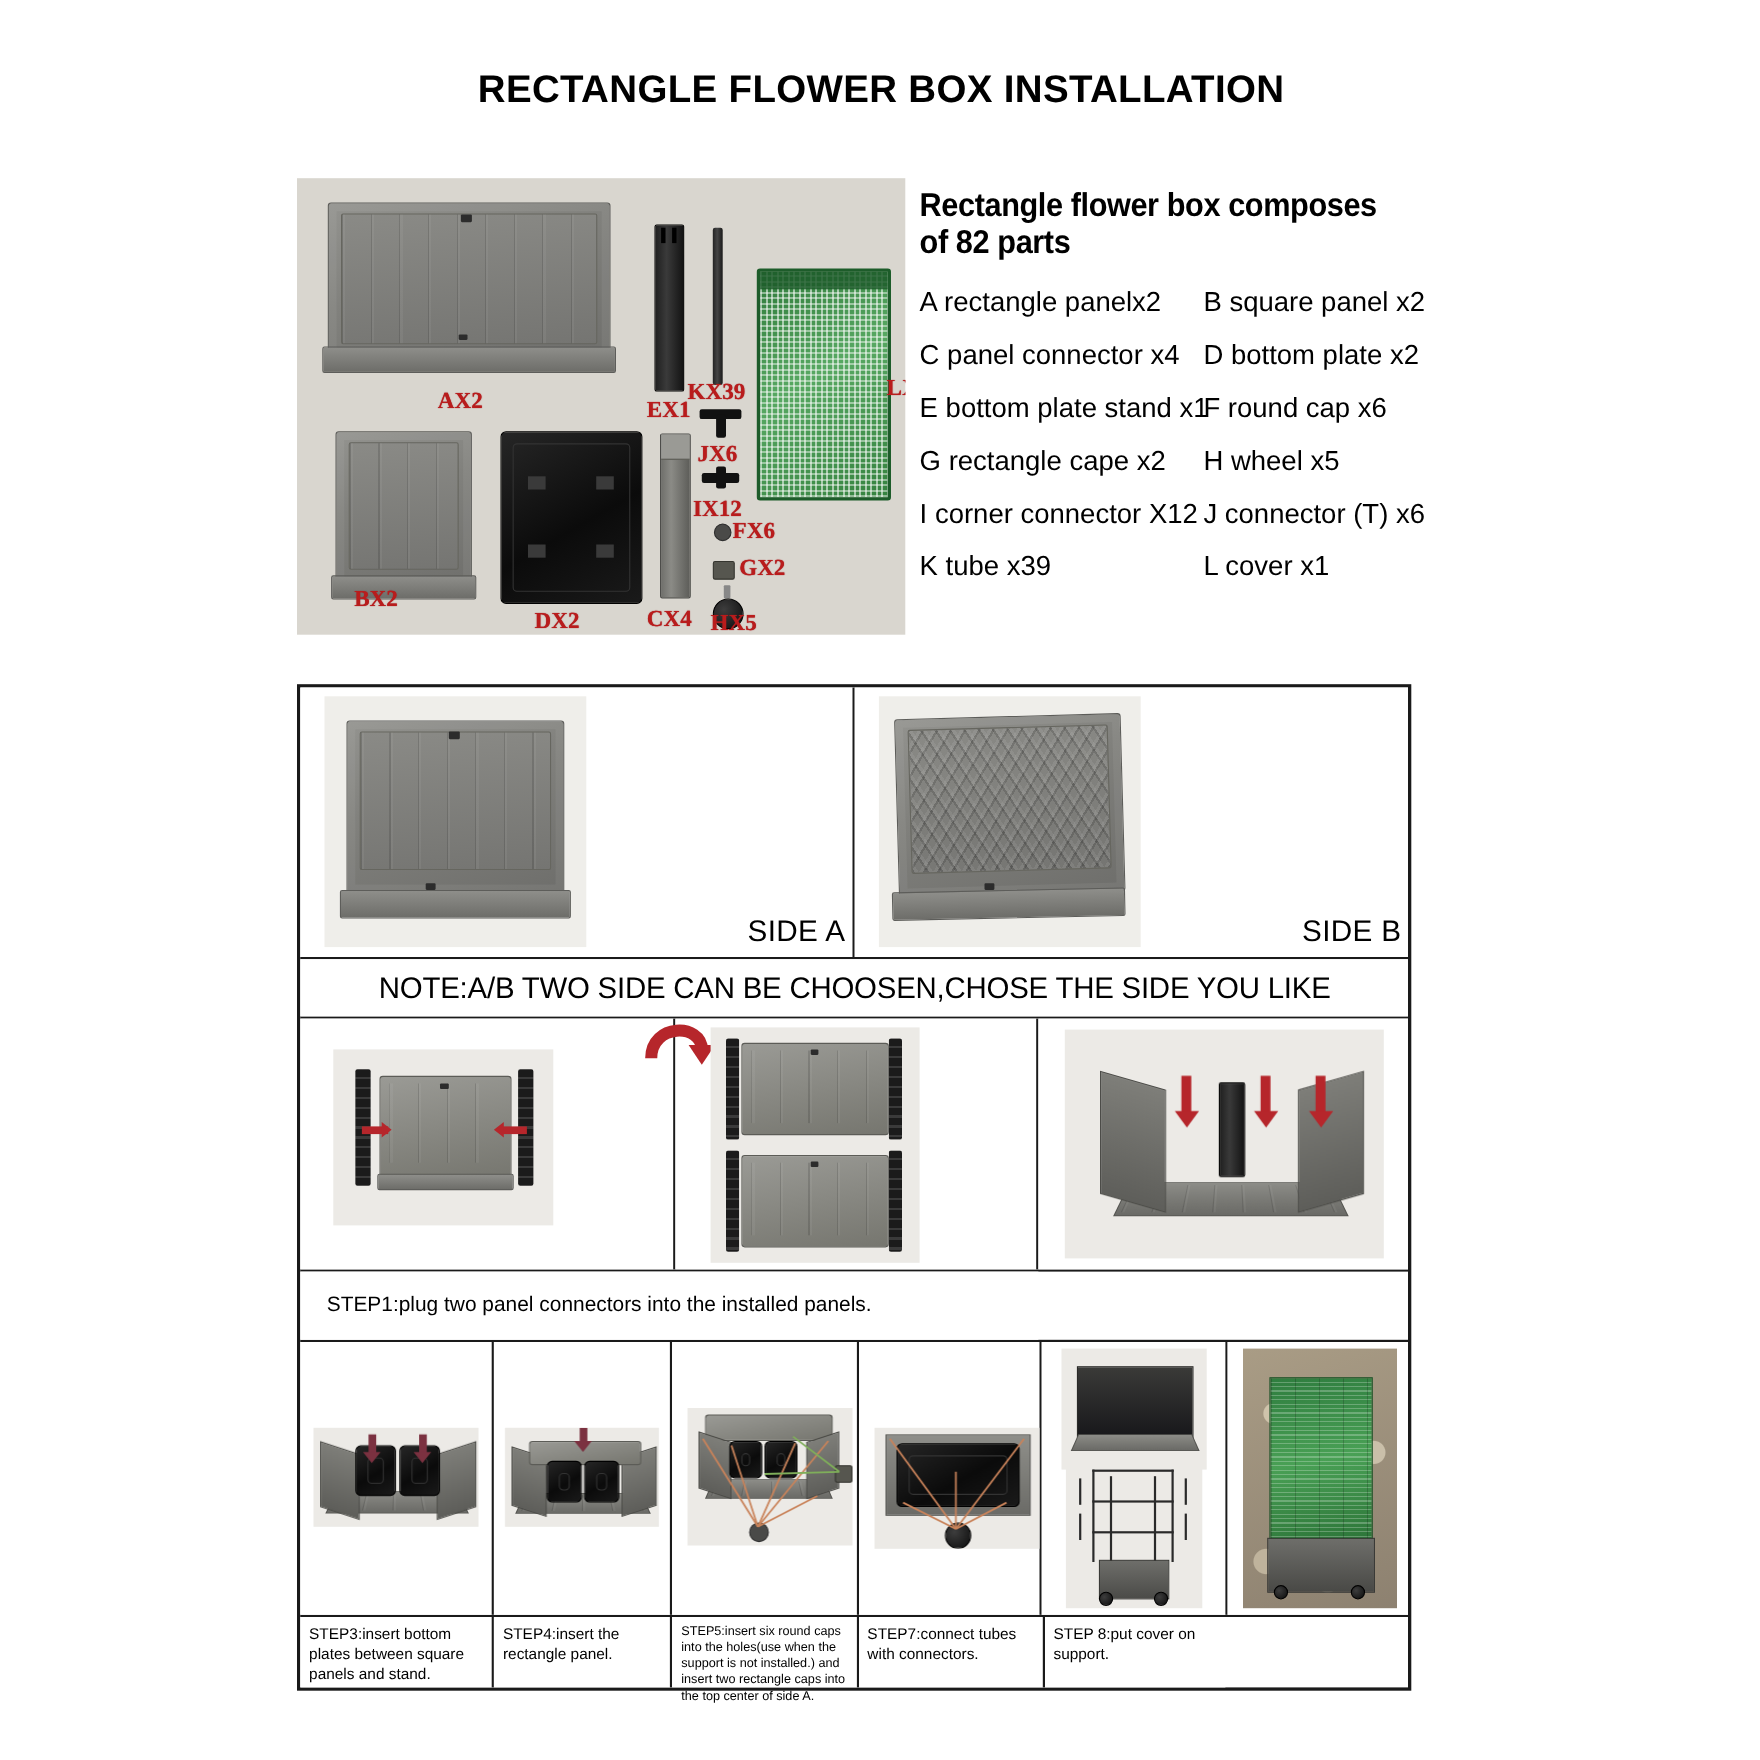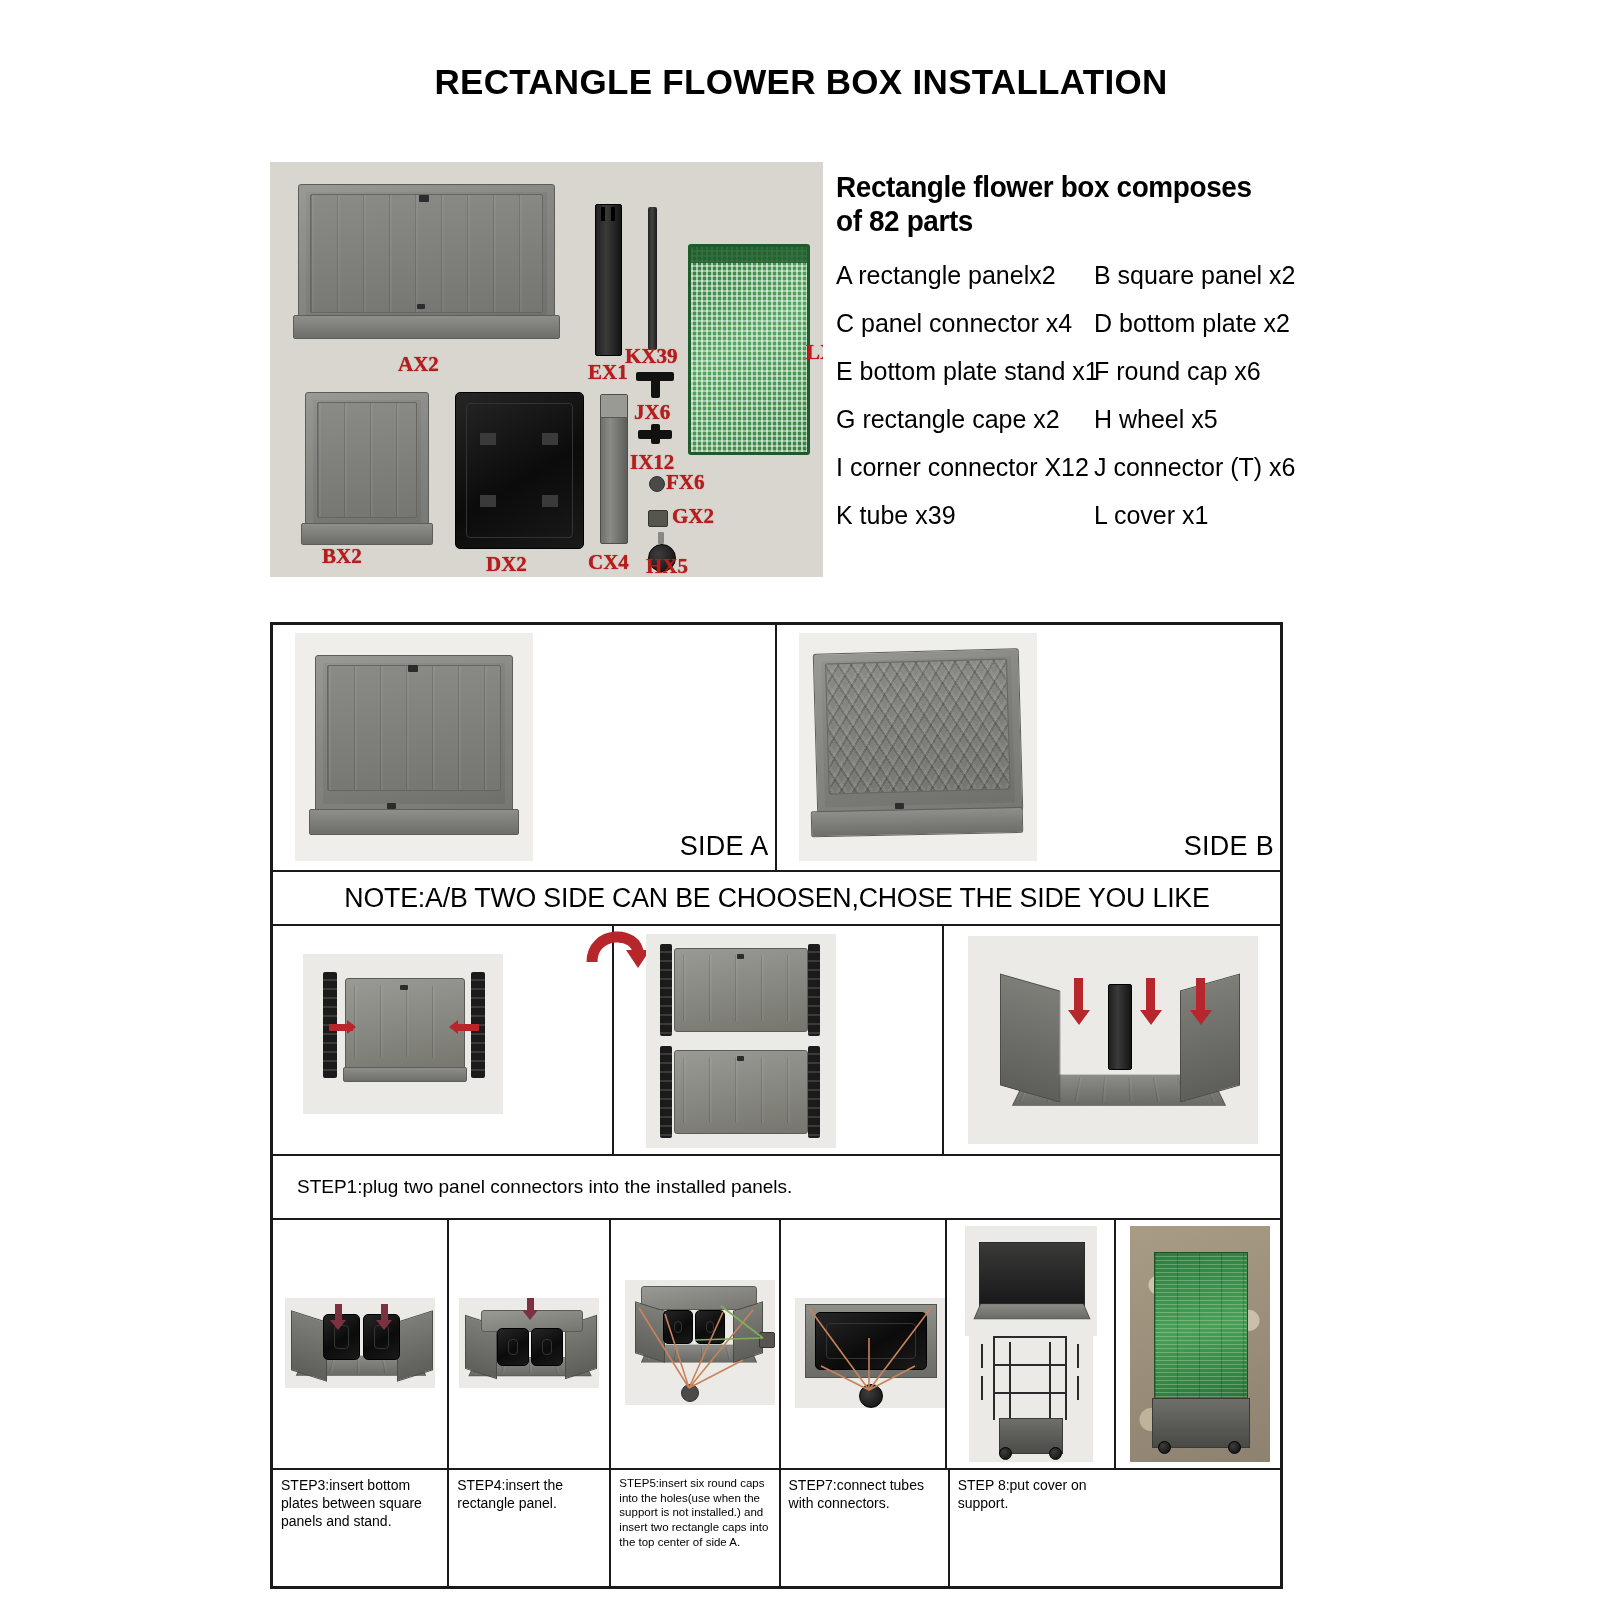--- a/index.html
+++ b/index.html
@@ -155,21 +155,21 @@
     <div class="notch" style="left:118px;bottom:24px;height:5px;width:8px;"></div>
   </div>
   <div class="lbl" style="left:128px;top:190px;">AX2</div>
 
   <div class="pt gray-panel" style="left:35px;top:230px;width:122px;height:145px;">
     <div class="gray-inner">
         <div class="slats"></div>
       </div>
     <div class="ridge" style="left:-5px;right:-5px;bottom:-7px;height:20px;"></div>
   </div>
-  <div class="lbl" style="left:52px;top:382px;">BX2</div>
+  <div class="lbl" style="left:52px;top:370px;">BX2</div>
 
   <div class="pt blackplate" style="left:185px;top:230px;width:127px;height:155px;">
     <div style="position:absolute;left:24px;top:40px;width:16px;height:12px;background:#3a3a3a;"></div>
     <div style="position:absolute;left:86px;top:40px;width:16px;height:12px;background:#3a3a3a;"></div>
     <div style="position:absolute;left:24px;top:102px;width:16px;height:12px;background:#3a3a3a;"></div>
     <div style="position:absolute;left:86px;top:102px;width:16px;height:12px;background:#3a3a3a;"></div>
   </div>
   <div class="lbl" style="left:216px;top:390px;">DX2</div>
 
   <div class="pt darkcolumn" style="left:325px;top:42px;width:25px;height:150px;">
@@ -464,21 +464,21 @@
         <div class="wheel" style="left:28px;top:216px;width:12px;height:12px;">
             <div class="tyre" style="width:11px;height:11px;"></div>
           </div>
         <div class="wheel" style="left:98px;top:216px;width:12px;height:12px;">
             <div class="tyre" style="width:11px;height:11px;"></div>
           </div>
       </div>
     </div>
   </div>
 
-  <div class="row caprow" style="height:116px;">
+  <div class="row caprow" style="height:64px;">
     <div class="cell" style="width:17.5%;">
       <div class="cap-mid">STEP3:insert bottom plates between square panels and stand.</div>
     </div>
     <div class="cell" style="width:16.1%;">
       <div class="cap-mid">STEP4:insert the rectangle panel.</div>
     </div>
     <div class="cell" style="width:16.8%;">
       <div class="cap-small">STEP5:insert six round caps into the holes(use when the support is not installed.) and insert two rectangle caps into the top center of side A.</div>
     </div>
     <div class="cell" style="width:16.8%;">

